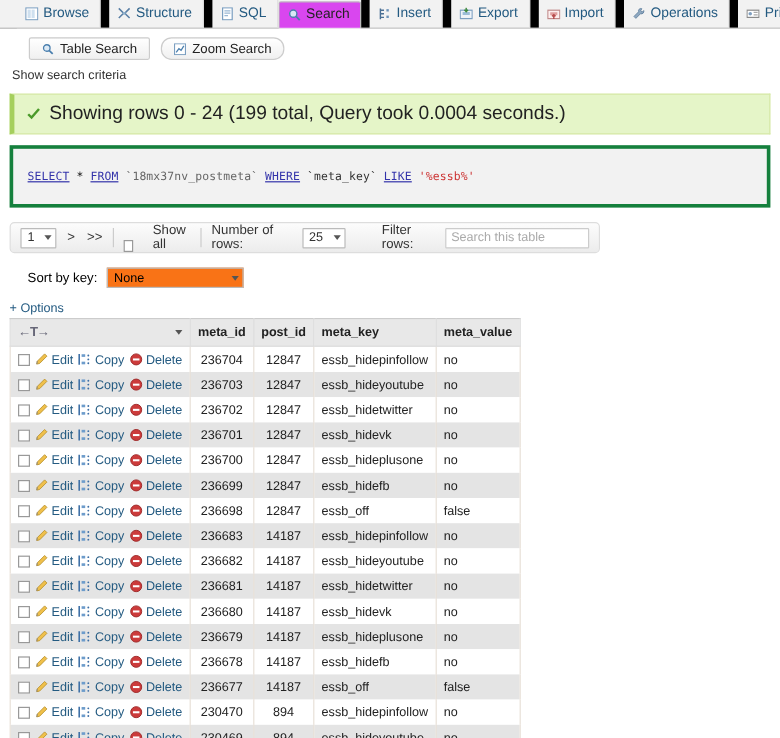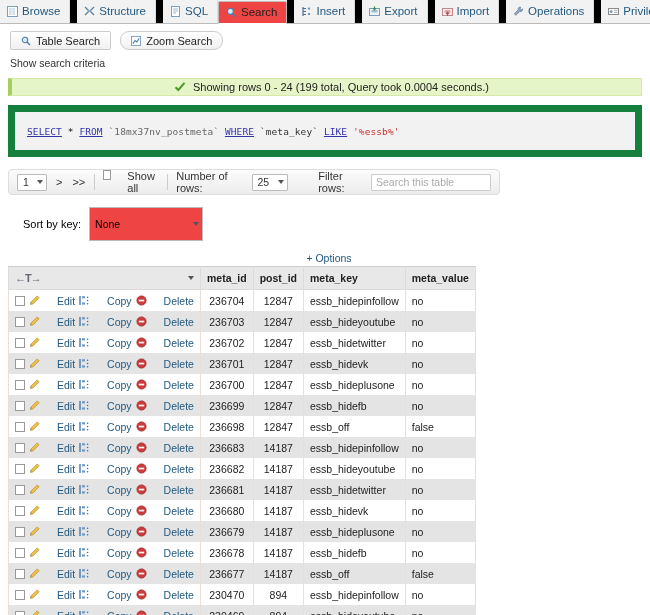--- a/index.html
+++ b/index.html
@@ -17,57 +17,58 @@
   }
 
   
   .tabbar {
     display: flex;
     align-items: flex-end;
     height: 24px;
     background: #f2f2f2;
     border-bottom: 1px solid #bbb;
     box-sizing: border-box;
-    padding-left: 0;
+    padding-left: 14px;
   }
   .tab {
     display: flex;
     align-items: center;
     gap: 4px;
     height: 23px;
     padding: 0 9px 0 7px;
     box-sizing: border-box;
     font-size: 11.5px;
     color: #235a81;
     border-left: 7px solid #000000;
     border-right: 1px solid #dcdcdc;
     white-space: nowrap;
     background: transparent;
   }
   .tab:first-child { border-left: none; }
   .tab.active {
-    background: #ef4444;
+    background: #d946ef;
     border: 1px solid #bbb;
     border-bottom: 1px solid #fff;
     margin-bottom: -1px;
     border-radius: 2px 2px 0 0;
     color: #222;
   }
   .tab .lbl { line-height: 1; }
 
   
   .ico { display:inline-block; position: relative; flex: none; }
 
   
   .subtabs {
     display: flex;
     align-items: center;
     gap: 9px;
     padding: 7px 0 6px 10px;
     background: #fff;
+    margin-left: 14px;
   }
   .subtab {
     display: flex;
     align-items: center;
     gap: 5px;
     height: 19px;
     padding: 0 10px;
     box-sizing: border-box;
     border: 1px solid #ccc;
     border-radius: 9px;
@@ -83,39 +84,38 @@
     font-size: 10.5px;
     color: #333;
   }
 
   
   .banner {
     margin: 3px 8px 0 8px;
     background: #e5f5c8;
     border: 1px solid #d6e9a8;
     border-left: 4px solid #a5cf5d;
-    height: 18px;
+    height: 34px;
     display: flex;
     align-items: center;
     gap: 7px;
     padding-left: 10px;
     box-sizing: border-box;
-    font-size: 11px;
+    font-size: 16px;
     color: #222;
-    justify-content: center;
   }
   .check {
     width: 12px; height: 12px; flex: none;
   }
 
   
   .sqlbox {
     margin: 9px 8px 0 8px;
     background: #f2f2f2;
-    border: 7px solid #15803d;
+    border: 3px solid #15803d;
     height: 52px;
     box-sizing: border-box;
     display: flex;
     align-items: center;
     padding-left: 12px;
   }
   .sql {
     font-family: "DejaVu Sans Mono", monospace;
     font-size: 9.5px;
     letter-spacing: .1px;
@@ -165,21 +165,21 @@
   }
   .navarrow { color: #333; font-size: 11px; padding: 0 1px; }
   .vsep { width: 1px; height: 16px; background: #ccc; }
   .cbox {
     width: 10px; height: 10px;
     border: 1px solid #999;
     background: #fff;
     display: inline-block;
     box-sizing: border-box;
   }
-  .lblrow { display: flex; align-items: flex-start; gap: 16px; }
+  .lblrow { display: flex; align-items: flex-end; gap: 16px; }
   .filterinput {
     border: 1px solid #ccc;
     background: #fff;
     height: 17px;
     width: 142px;
     box-sizing: border-box;
     font-size: 10.5px;
     color: #aaa;
     padding: 0 4px;
     display: flex;
@@ -191,36 +191,35 @@
   .sortrow {
     display: flex;
     align-items: center;
     gap: 8px;
     padding: 12px 0 0 8px;
     font-size: 11px;
     margin-left: 15px;
   }
   .sortsel {
     width: 114px;
-    height: 34px;
+    height: 17px;
     box-sizing: border-box;
     border: 1px solid #bbb;
-    background: #ef4444;
+    background: #f97316;
     display: flex;
     align-items: center;
     justify-content: space-between;
     padding: 0 3px 0 5px;
     font-size: 10.5px;
   }
 
   .optionsrow {
     padding: 11px 0 2px 8px;
     font-size: 10.5px;
     color: #235a81;
-    text-align: center;
   }
 
   
   table.results {
     border-collapse: collapse;
     margin-left: 8px;
     font-size: 10.5px;
   }
   table.results th {
     background: #e8e8e8;
@@ -243,21 +242,21 @@
   }
   tr.odd td { background: #fff; }
   tr.even td { background: #e4e4e4; }
 
   td.actions {
     border-left: none;
     border-right: none;
     padding: 2px 2px 2px 4px;
   }
   .actwrap { display: flex; align-items: center; gap: 4px; }
-  .act { display: inline-flex; gap: 17px; color: #235a81; }
+  .act { display: inline-flex; gap: 3px; color: #235a81; }
   .num { text-align: center; }
 
   th.thead-ctl { background: #e8e8e8; width: 130px; }
   .ctlwrap {
     display: flex; align-items: center; justify-content: space-between;
     color: #777;
   }
   .tsym { font-size: 11px; letter-spacing: -1px; color: #667; }
 
   

